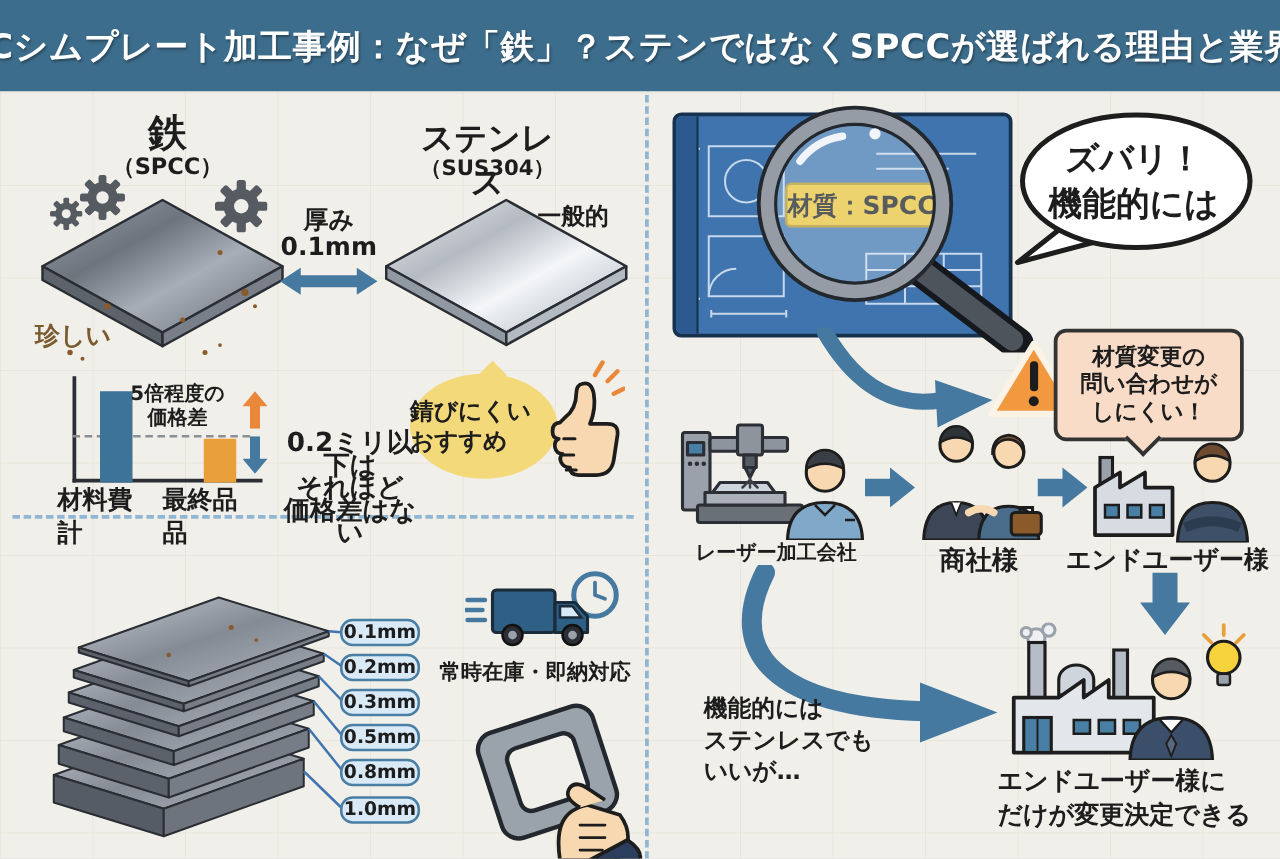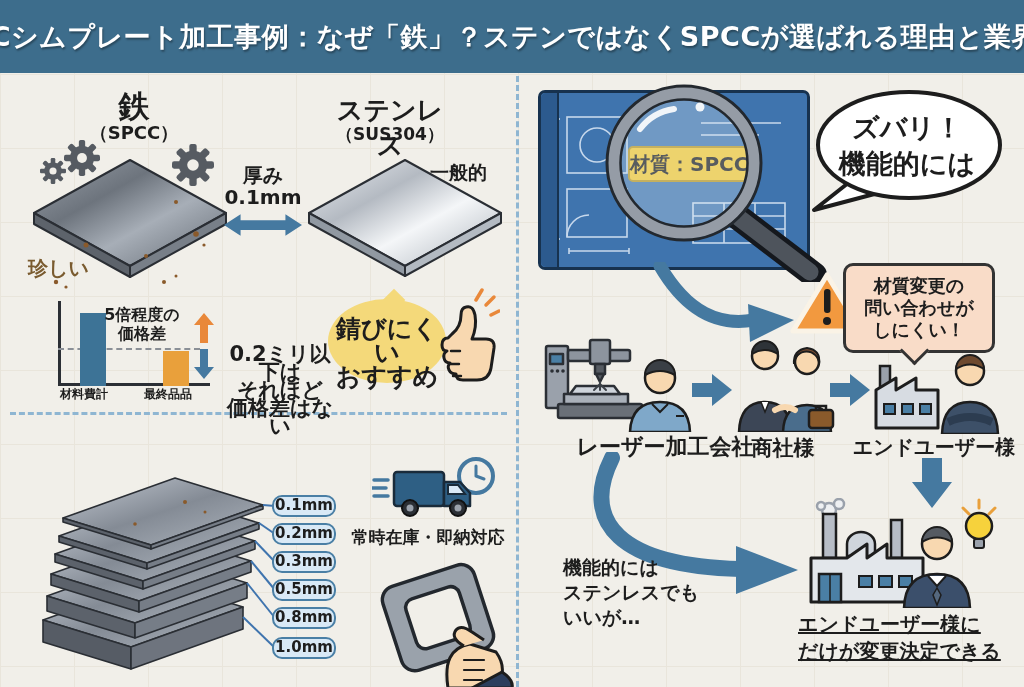--- a/index.html
+++ b/index.html
@@ -35,32 +35,32 @@
 
   
   .chart { left:50px; top:297px; width:292px; height:112px; }
   .chart .yaxis { position:absolute; left:8px; top:4px; width:3px; height:85px; background:#2b2f35; }
   .chart .xaxis { position:absolute; left:8px; top:86px; width:152px; height:3px; background:#2b2f35; }
   .chart .bar  { position:absolute; width:26px; bottom:23px; }
   .chart .b0 { left:30px; } .chart .b1 { left:113px; }
   .chart .dash { position:absolute; left:8px; width:142px; border-top:2px dashed #8a8f96; }
   .chart .anno { position:absolute; left:44px; top:8px; width:96px; font-size:16px;
     font-weight:bold; line-height:19px; text-align:center; }
-  .chart .cat  { position:absolute; top:89px; font-size:12px; font-weight:bold; width:76px; text-align:center; }
+  .chart .cat  { position:absolute; top:89px; font-size:20px; font-weight:bold; width:76px; }
   .chart .c0 { left:-4px; } .chart .c1 { left:80px; }
   .chart .note { position:absolute; left:170px; top:20px; width:120px; font-size:21px;
     font-weight:bold; line-height:18px; text-align:center;margin-top:28px; }
 
   
   .bubble-y { left:328px; top:299px; width:118px; height:84px; background:#f4d97a;
     border-radius:50%; }
   .bubble-y::before { content:""; position:absolute; top:-7px; left:58px; width:16px;
     height:16px; background:#f4d97a; transform:rotate(45deg); }
-  .bubble-y .txt { position:relative; top:18px; font-size:25px; font-weight:bold;
-    line-height:24px; text-align:center; }
+  .bubble-y .txt { position:relative; top:18px; font-size:19px; font-weight:bold;
+    line-height:24px; }
 
   
   .t-stock { left:58px; top:426px; width:400px; font-size:24px; }
   .thick-box { left:272px; width:64px; height:22px; background:#d9e9f6;
     border:2.5px solid #4a7fa5; border-radius:10px; font-size:15px; font-weight:bold;
     text-align:center; line-height:17px; }
   .t-deliver { left:346px; top:526px; width:164px; font-size:17px; }
 
   
   .bp { left:538px; top:90px; width:272px; height:180px; background:#3f74ae;
@@ -76,25 +76,25 @@
   
   .bubble-p { left:843px; top:263px; width:152px; height:90px; background:#f9dcc8;
     border:3px solid #333; border-radius:10px; }
   .bubble-p::after { content:""; position:absolute; bottom:-11px; left:58px; width:18px;
     height:18px; background:#f9dcc8; border-right:3px solid #333; border-bottom:3px solid #333;
     transform:rotate(45deg); }
   .bubble-p .txt { position:relative; top:9px; font-size:18px; font-weight:bold;
     line-height:22px; text-align:center; }
 
   
-  .t-laser  { left:528px; top:432px; width:186px; font-size:22px; white-space:nowrap;margin-left:44px; }
+  .t-laser  { left:528px; top:432px; width:186px; font-size:16px; white-space:nowrap; }
   .t-trade  { left:730px; top:434px; width:106px; font-size:21px; }
   .t-end    { left:850px; top:434px; width:168px; font-size:20px; white-space:nowrap; }
   .t-func   { left:563px; top:543px; width:160px; font-size:19px; font-weight:bold; line-height:25px;margin-top:12px; }
-  .t-capt   { left:798px; top:611px; width:220px; font-size:20px; font-weight:bold; line-height:27px;text-decoration:underline; }
+  .t-capt   { left:798px; top:611px; width:220px; font-size:20px; font-weight:bold; line-height:27px; }
 </style>
 </head>
 <body>
 
 <div id="poster">
 
   <div class="abs header">
     <h1>SPCCシムプレート加工事例：なぜ「鉄」？ステンではなくSPCCが選ばれる理由と業界事情</h1>
   </div>
 

